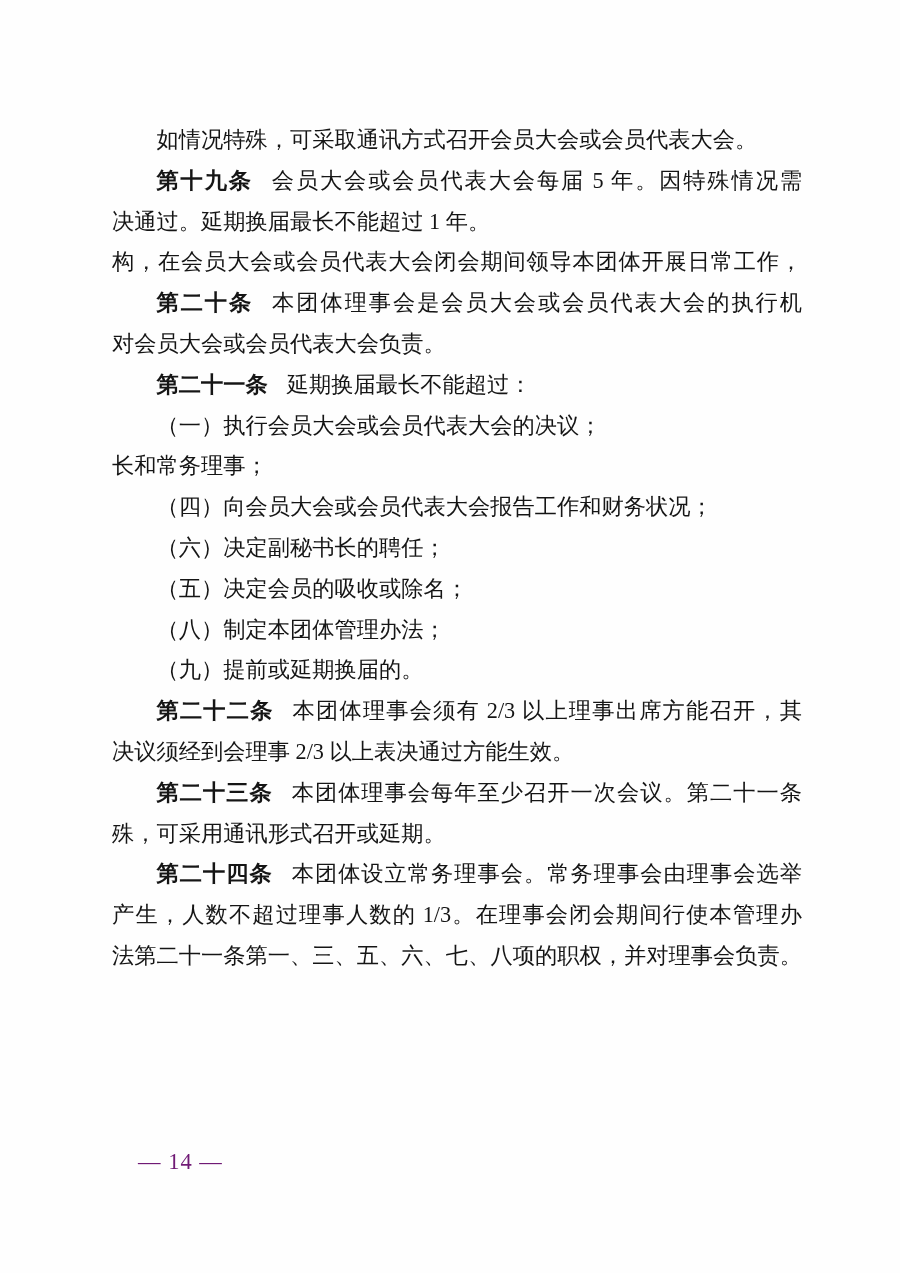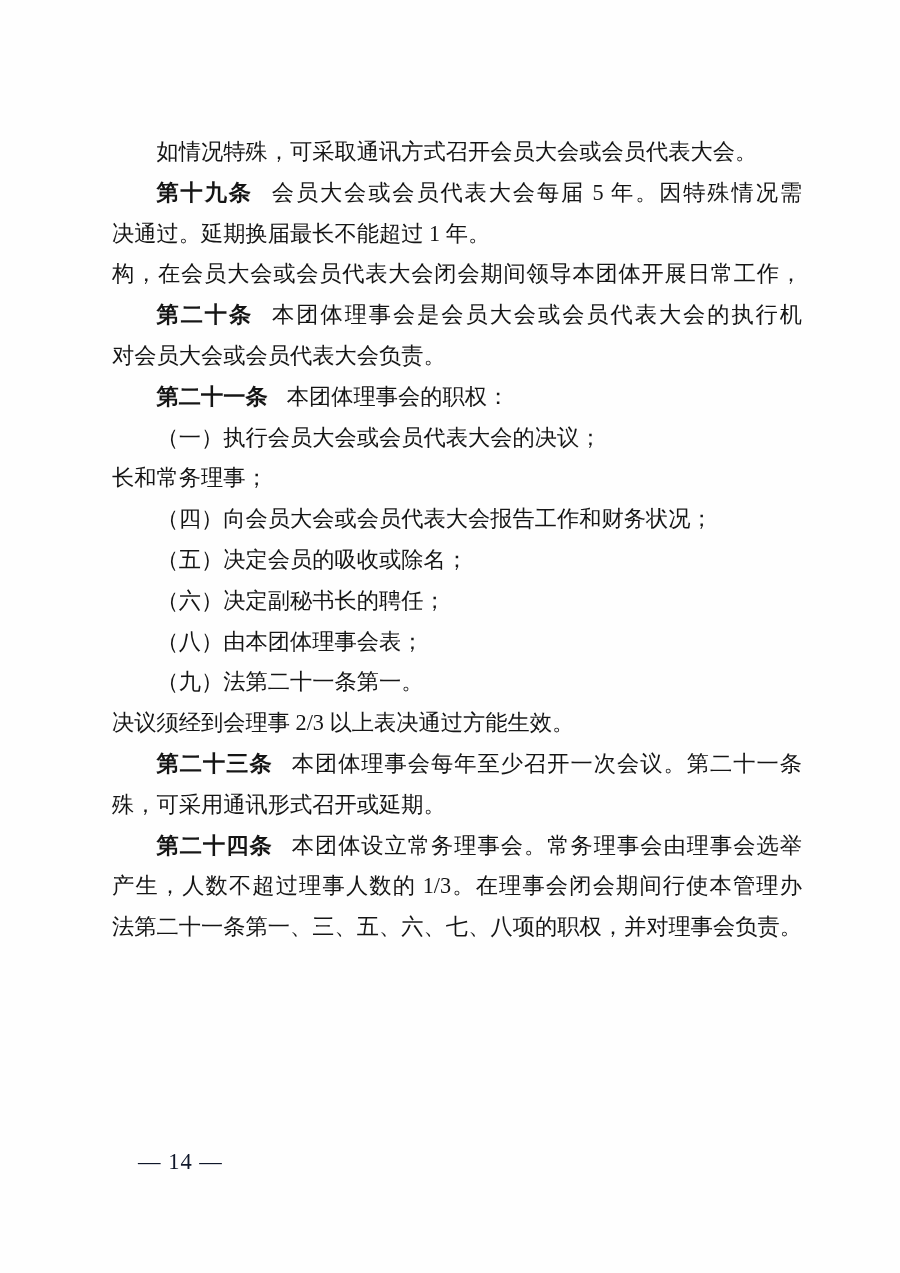--- a/index.html
+++ b/index.html
@@ -8,21 +8,21 @@
     width: 900px;
     height: 1273px;
     background: #fefefe;
     overflow: hidden;
     font-family: "Liberation Serif", "DejaVu Serif", serif;
     color: #151515;
   }
   .content {
     position: absolute;
     left: 112px;
-    top: 132px;
+    top: 120px;
     width: 690px;
   }
   .line {
     margin: 0;
     padding: 0;
     font-size: 22.25px;
     line-height: 40.8px;
     white-space: nowrap;
     text-align: justify;
   }
@@ -33,48 +33,49 @@
     font-weight: 700;
     margin-right: 0.85em;
   }
   .footer {
     position: absolute;
     left: 138px;
     top: 1150px;
     font-size: 22.5px;
     line-height: 24px;
     letter-spacing: 1px;
-    color: #0f172a;
+    color: #701a75;
   }
 </style>
 </head>
 <body>
 
 <div class="page">
   <div class="content">
 
     <p class="line indent"><span>如情况特殊，可采取通讯方式召开会员大会或会员代表大会。</span></p>
 
     <p class="line indent fill"><b class="lead">第十九条</b><span>会员大会或会员代表大会每届 5 年。因特殊情况需</span></p>
     <p class="line"><span>决通过。延期换届最长不能超过 1 年。</span></p>
 
     <p class="line fill"><span>构，在会员大会或会员代表大会闭会期间领导本团体开展日常工作，</span></p>
     <p class="line indent fill"><b class="lead">第二十条</b><span>本团体理事会是会员大会或会员代表大会的执行机</span></p>
     <p class="line"><span>对会员大会或会员代表大会负责。</span></p>
 
-    <p class="line indent"><b class="lead">第二十一条</b><span>本团体理事会的职权：</span></p>
+    <p class="line indent"><b class="lead">第二十一条</b><span>延期换届最长不能超过：</span></p>
 
     <p class="line indent"><span>（一）执行会员大会或会员代表大会的决议；</span></p>
     <p class="line"><span>长和常务理事；</span></p>
     <p class="line indent"><span>（四）向会员大会或会员代表大会报告工作和财务状况；</span></p>
+    <p class="line indent"><span>（六）决定副秘书长的聘任；</span></p>
     <p class="line indent"><span>（五）决定会员的吸收或除名；</span></p>
-    <p class="line indent"><span>（六）决定副秘书长的聘任；</span></p>
-    <p class="line indent"><span>（八）由本团体理事会表；</span></p>
-    <p class="line indent"><span>（九）法第二十一条第一。</span></p>
+    <p class="line indent"><span>（八）制定本团体管理办法；</span></p>
+    <p class="line indent"><span>（九）提前或延期换届的。</span></p>
 
+    <p class="line indent fill"><b class="lead">第二十二条</b><span>本团体理事会须有 2/3 以上理事出席方能召开，其</span></p>
     <p class="line"><span>决议须经到会理事 2/3 以上表决通过方能生效。</span></p>
 
     <p class="line indent fill"><b class="lead">第二十三条</b><span>本团体理事会每年至少召开一次会议。第二十一条</span></p>
     <p class="line"><span>殊，可采用通讯形式召开或延期。</span></p>
 
     <p class="line indent fill"><b class="lead">第二十四条</b><span>本团体设立常务理事会。常务理事会由理事会选举</span></p>
     <p class="line fill"><span>产生，人数不超过理事人数的 1/3。在理事会闭会期间行使本管理办</span></p>
     <p class="line fill"><span>法第二十一条第一、三、五、六、七、八项的职权，并对理事会负责。</span></p>
 
   </div>

